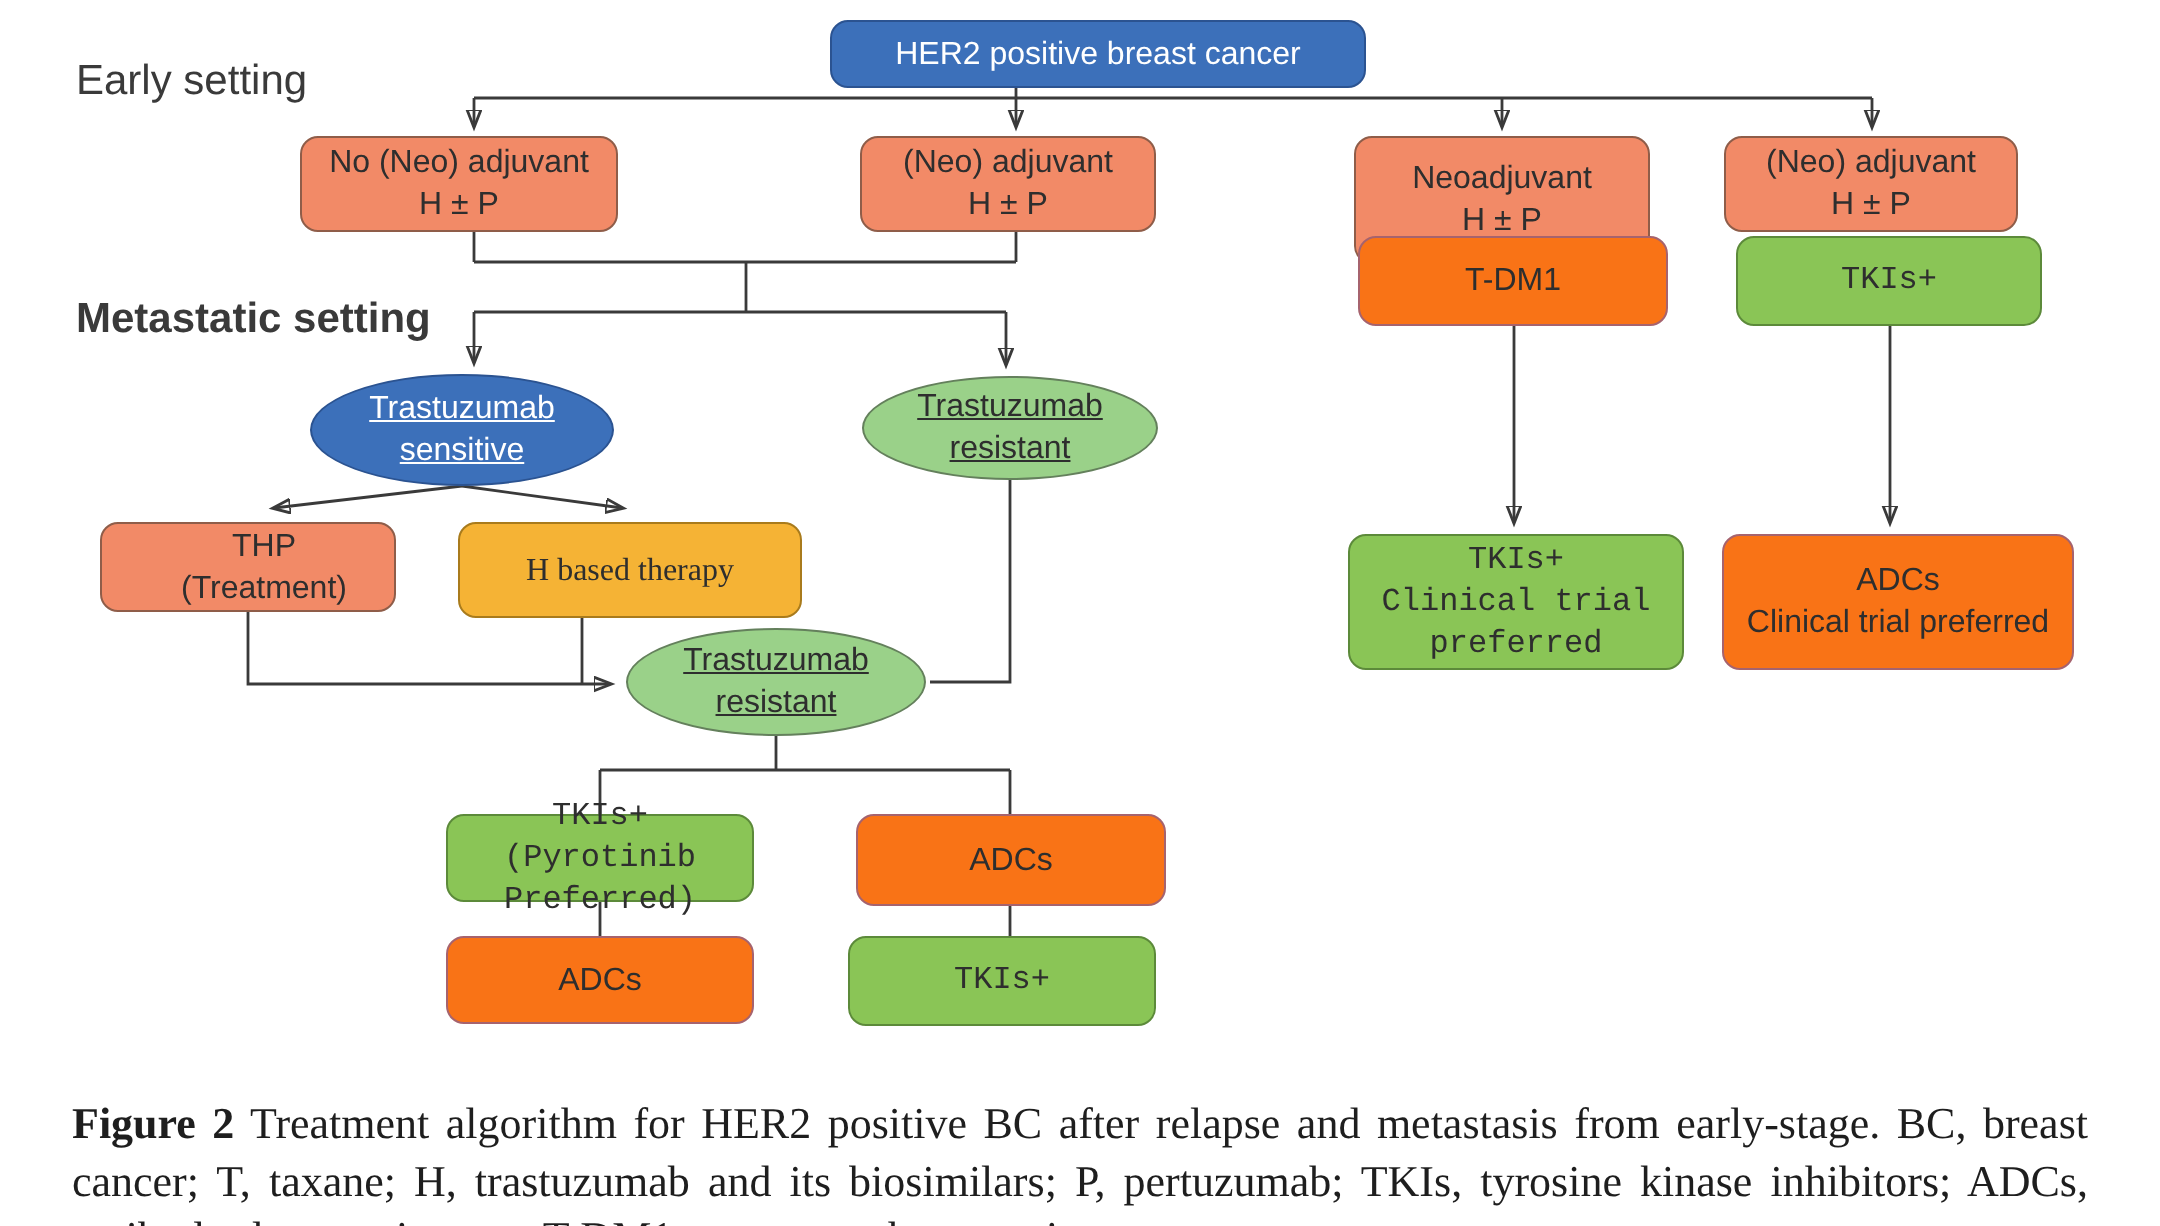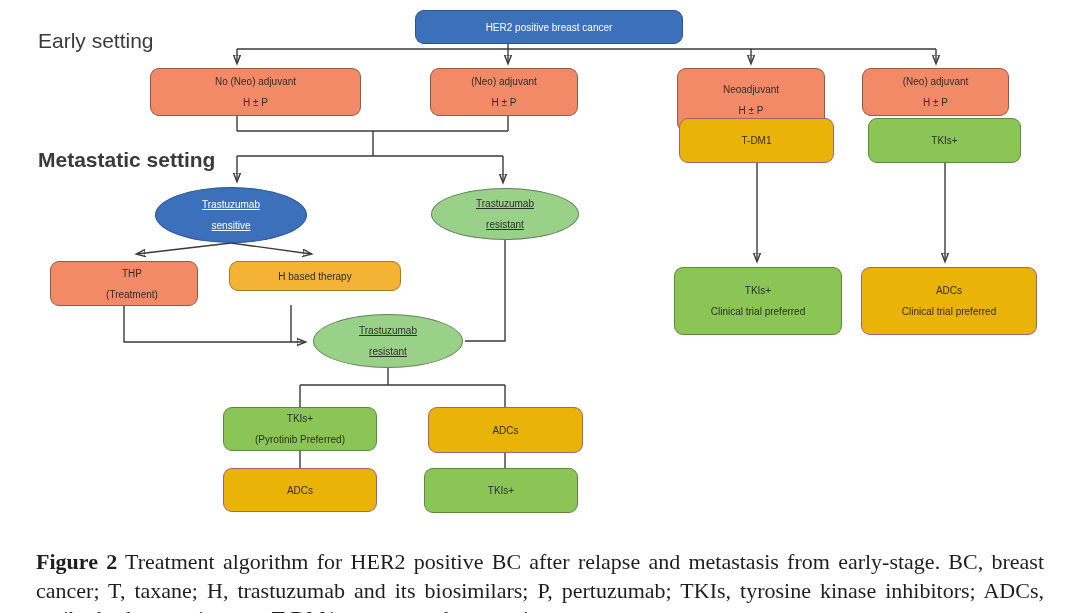--- a/index.html
+++ b/index.html
@@ -6,29 +6,29 @@
   #stage {
     position:relative; width:1080px; height:613px; background:#ffffff;
     font-family:"Liberation Sans", sans-serif; overflow:hidden;
   }
   .side-label {
     position:absolute; font-size:21px; color:#3a3a3a; white-space:nowrap;
   }
   .node {
     position:absolute; box-sizing:border-box;
     display:flex; flex-direction:column; align-items:center; justify-content:center;
-    text-align:center; font-size:10px; line-height:21px; color:#2e2e2e;
+    text-align:center; font-size:16px; line-height:21px; color:#2e2e2e;
   }
   .box { border-radius:9px; }
   .ellipse { border-radius:50%;text-decoration:underline; }
   .fill-blue       { background:#3C70BA; border:1.5px solid #2B5391; color:#ffffff; }
   .fill-orange     { background:#F28A67; border:1.5px solid #8F5D49; }
   .fill-yellow     { background:#F5B335; border:1.5px solid #A97B1C; }
-  .fill-pink       { background:#eab308; border:1.5px solid #A6636E; }
-  .fill-green      { background:#8AC556; border:1.5px solid #5C8A3A; }
+  .fill-pink       { background:#f97316; border:1.5px solid #A6636E; }
+  .fill-green      { background:#8AC556; border:1.5px solid #5C8A3A;font-family:Liberation Mono, monospace; }
   .fill-lightgreen { background:#9AD189; border:1.5px solid #64805C; }
   #connectors { position:absolute; left:0; top:0; pointer-events:none; }
   #connectors path { stroke:#3a3a3a; stroke-width:1.4; fill:none; }
   .caption {
     position:absolute; left:36px; top:526px; width:1008px;
     font-family:"Liberation Serif", serif; font-size:22px; line-height:28.5px;
     color:#1e1e1e; text-align:justify;
   }
   .caption .cap-label { font-weight:bold; }
 </style>
@@ -78,21 +78,21 @@
     <path d="M945 163 V261" marker-end="url(#arrow)"></path>
   </svg>
 
   <div class="side-label" style="left:38px; top:29px;">Early setting</div>
   <div class="side-label" style="left:38px; top:148px;font-weight:bold;">Metastatic setting</div>
 
   <div class="node box fill-blue" style="left:415px; top:10px; width:268px; height:34px;">
     <span>HER2 positive breast cancer</span>
   </div>
 
-  <div class="node box fill-orange" style="left:150px; top:68px; width:211px; height:48px;">
+  <div class="node box fill-orange" style="left:150px; top:68px; width:159px; height:48px;">
     <span>No (Neo) adjuvant</span>
     <span>H ± P</span>
   </div>
 
   <div class="node box fill-orange" style="left:430px; top:68px; width:148px; height:48px;">
     <span>(Neo) adjuvant</span>
     <span>H ± P</span>
   </div>
 
   <div class="node box fill-orange" style="left:677px; top:68px; width:148px; height:64px;">
@@ -121,21 +121,21 @@
   <div class="node ellipse fill-lightgreen" style="left:431px; top:188px; width:148px; height:52px;">
     <span>Trastuzumab</span>
     <span>resistant</span>
   </div>
 
   <div class="node box fill-orange" style="left:50px; top:261px; width:148px; height:45px;padding-left:16px;">
     <span>THP</span>
     <span>(Treatment)</span>
   </div>
 
-  <div class="node box fill-yellow" style="left:229px; top:261px; width:172px; height:30px;">
+  <div class="node box fill-yellow" style="left:229px; top:261px; width:172px; height:48px;font-family:Liberation Serif, serif;">
     <span>H based therapy</span>
   </div>
 
   <div class="node ellipse fill-lightgreen" style="left:313px; top:314px; width:150px; height:54px;">
     <span>Trastuzumab</span>
     <span>resistant</span>
   </div>
 
   <div class="node box fill-green" style="left:223px; top:407px; width:154px; height:44px;">
     <span>TKIs+</span>

